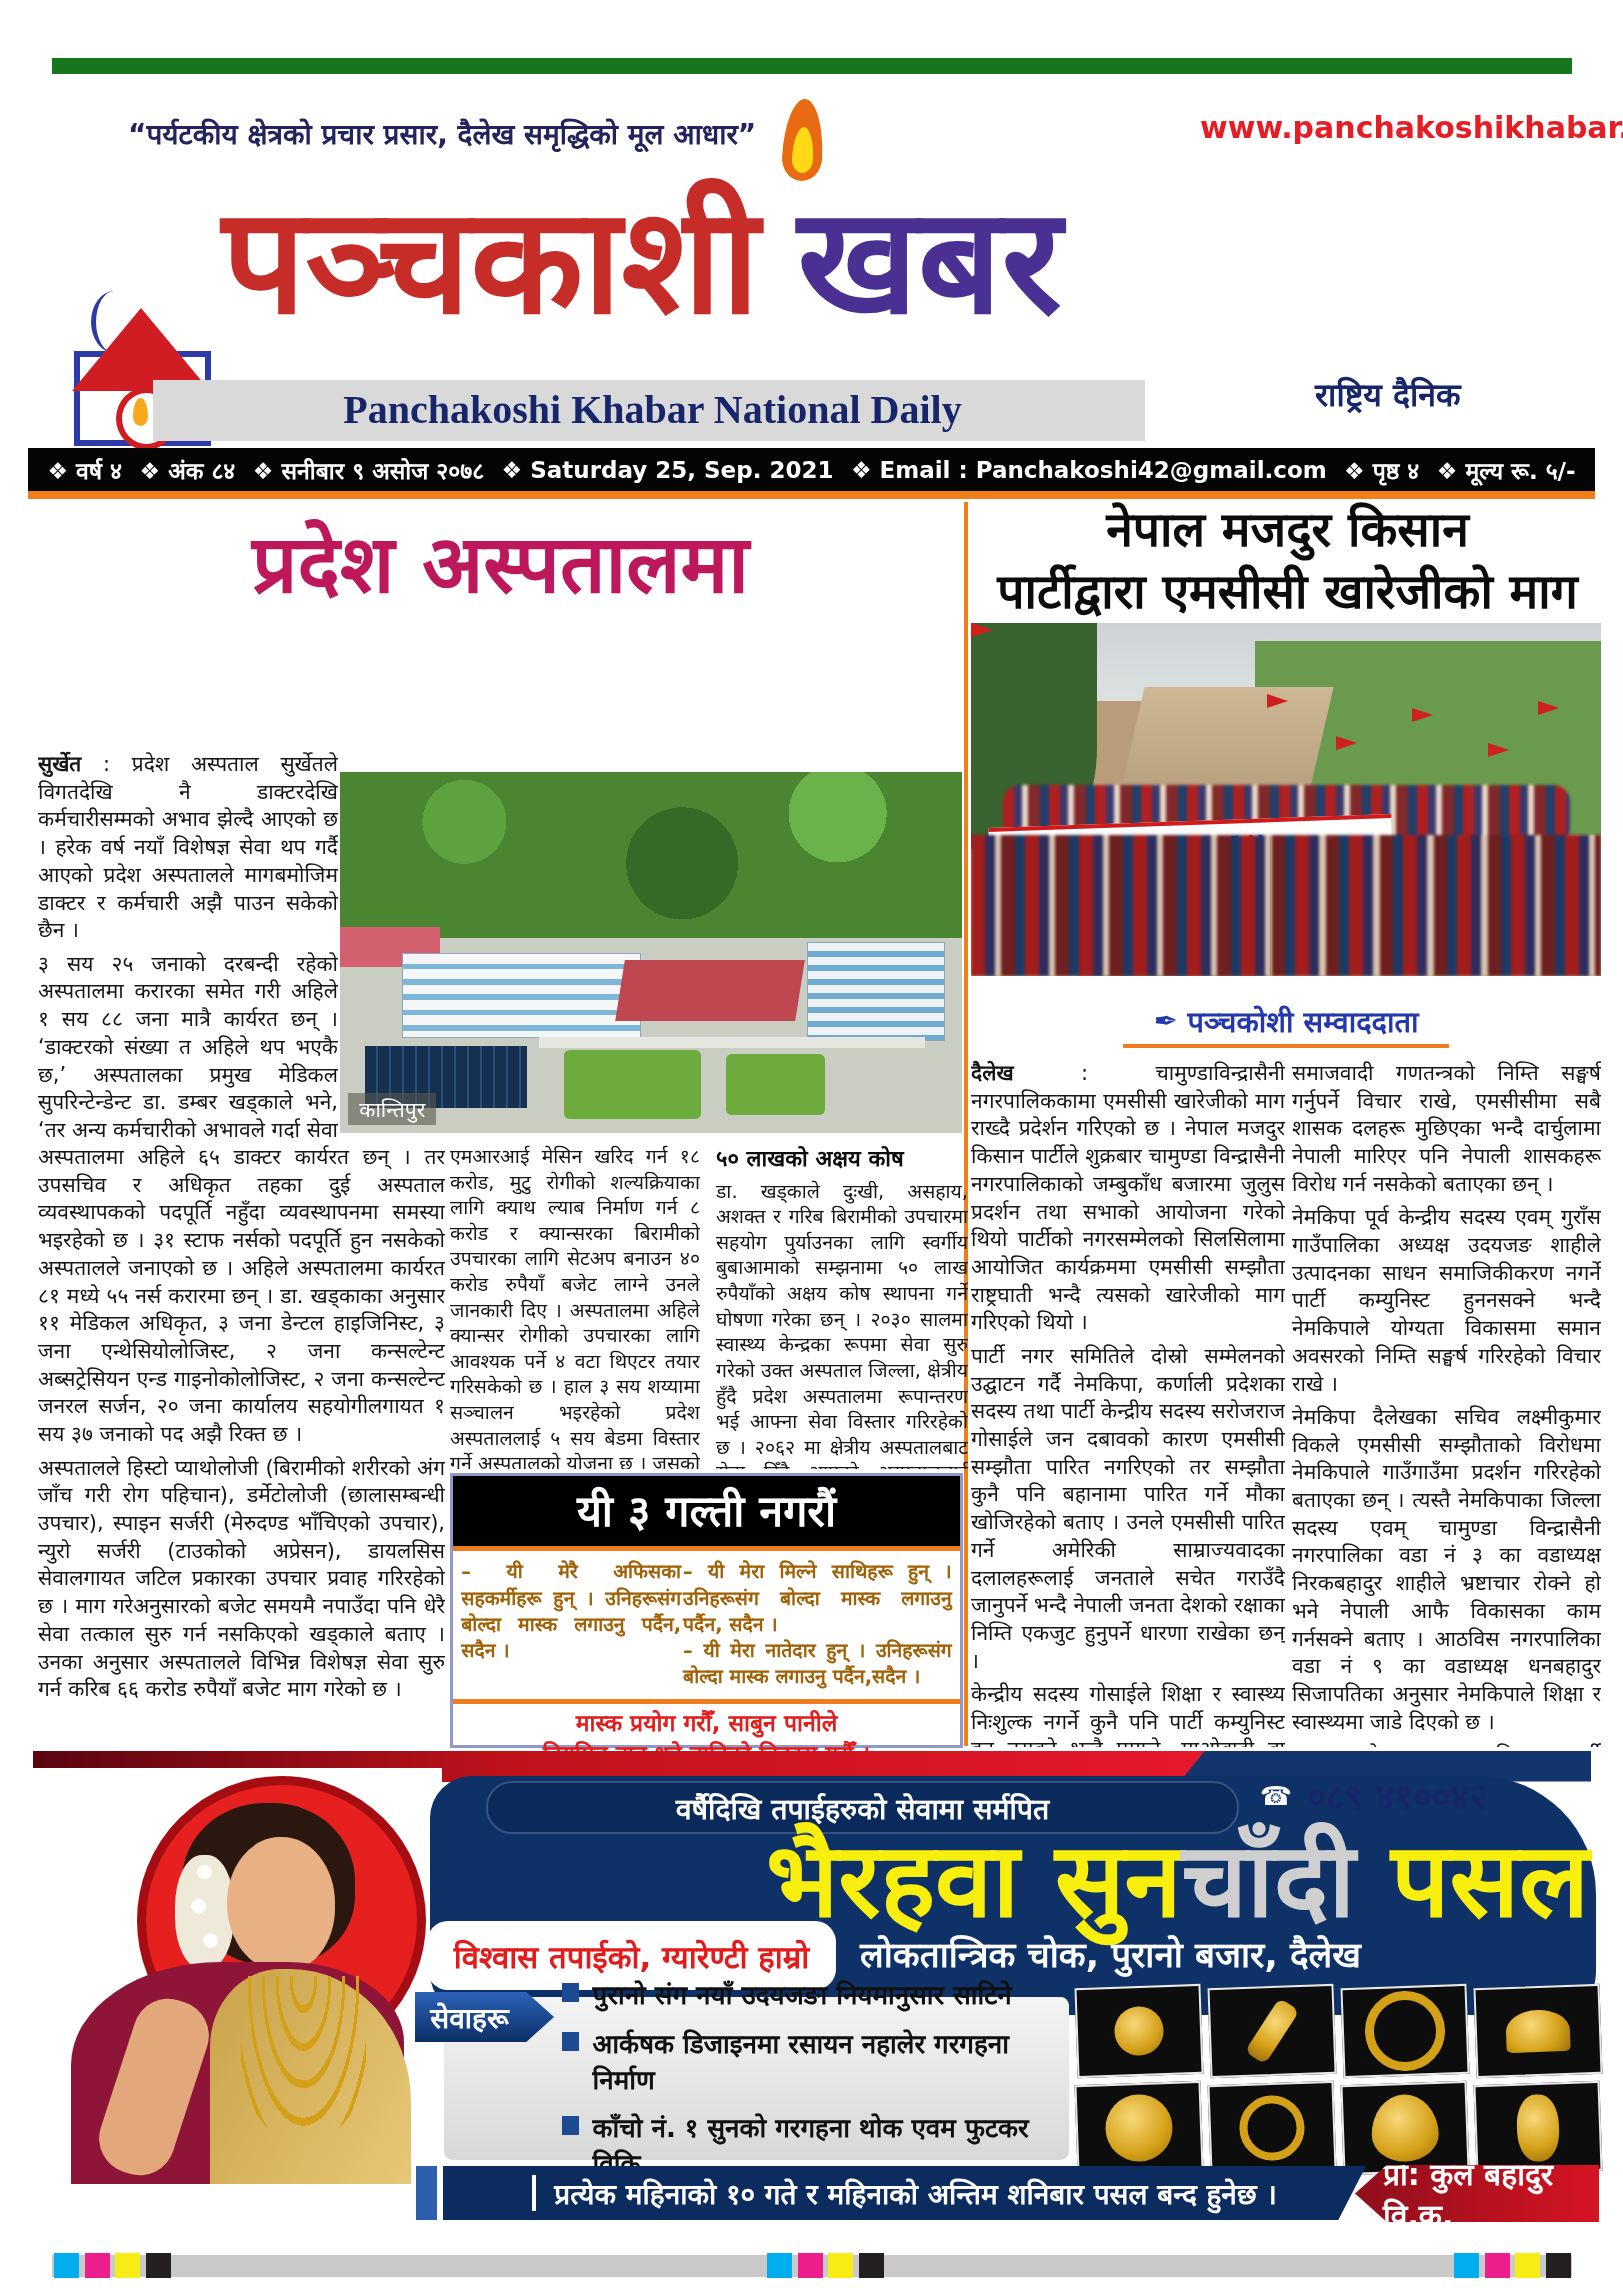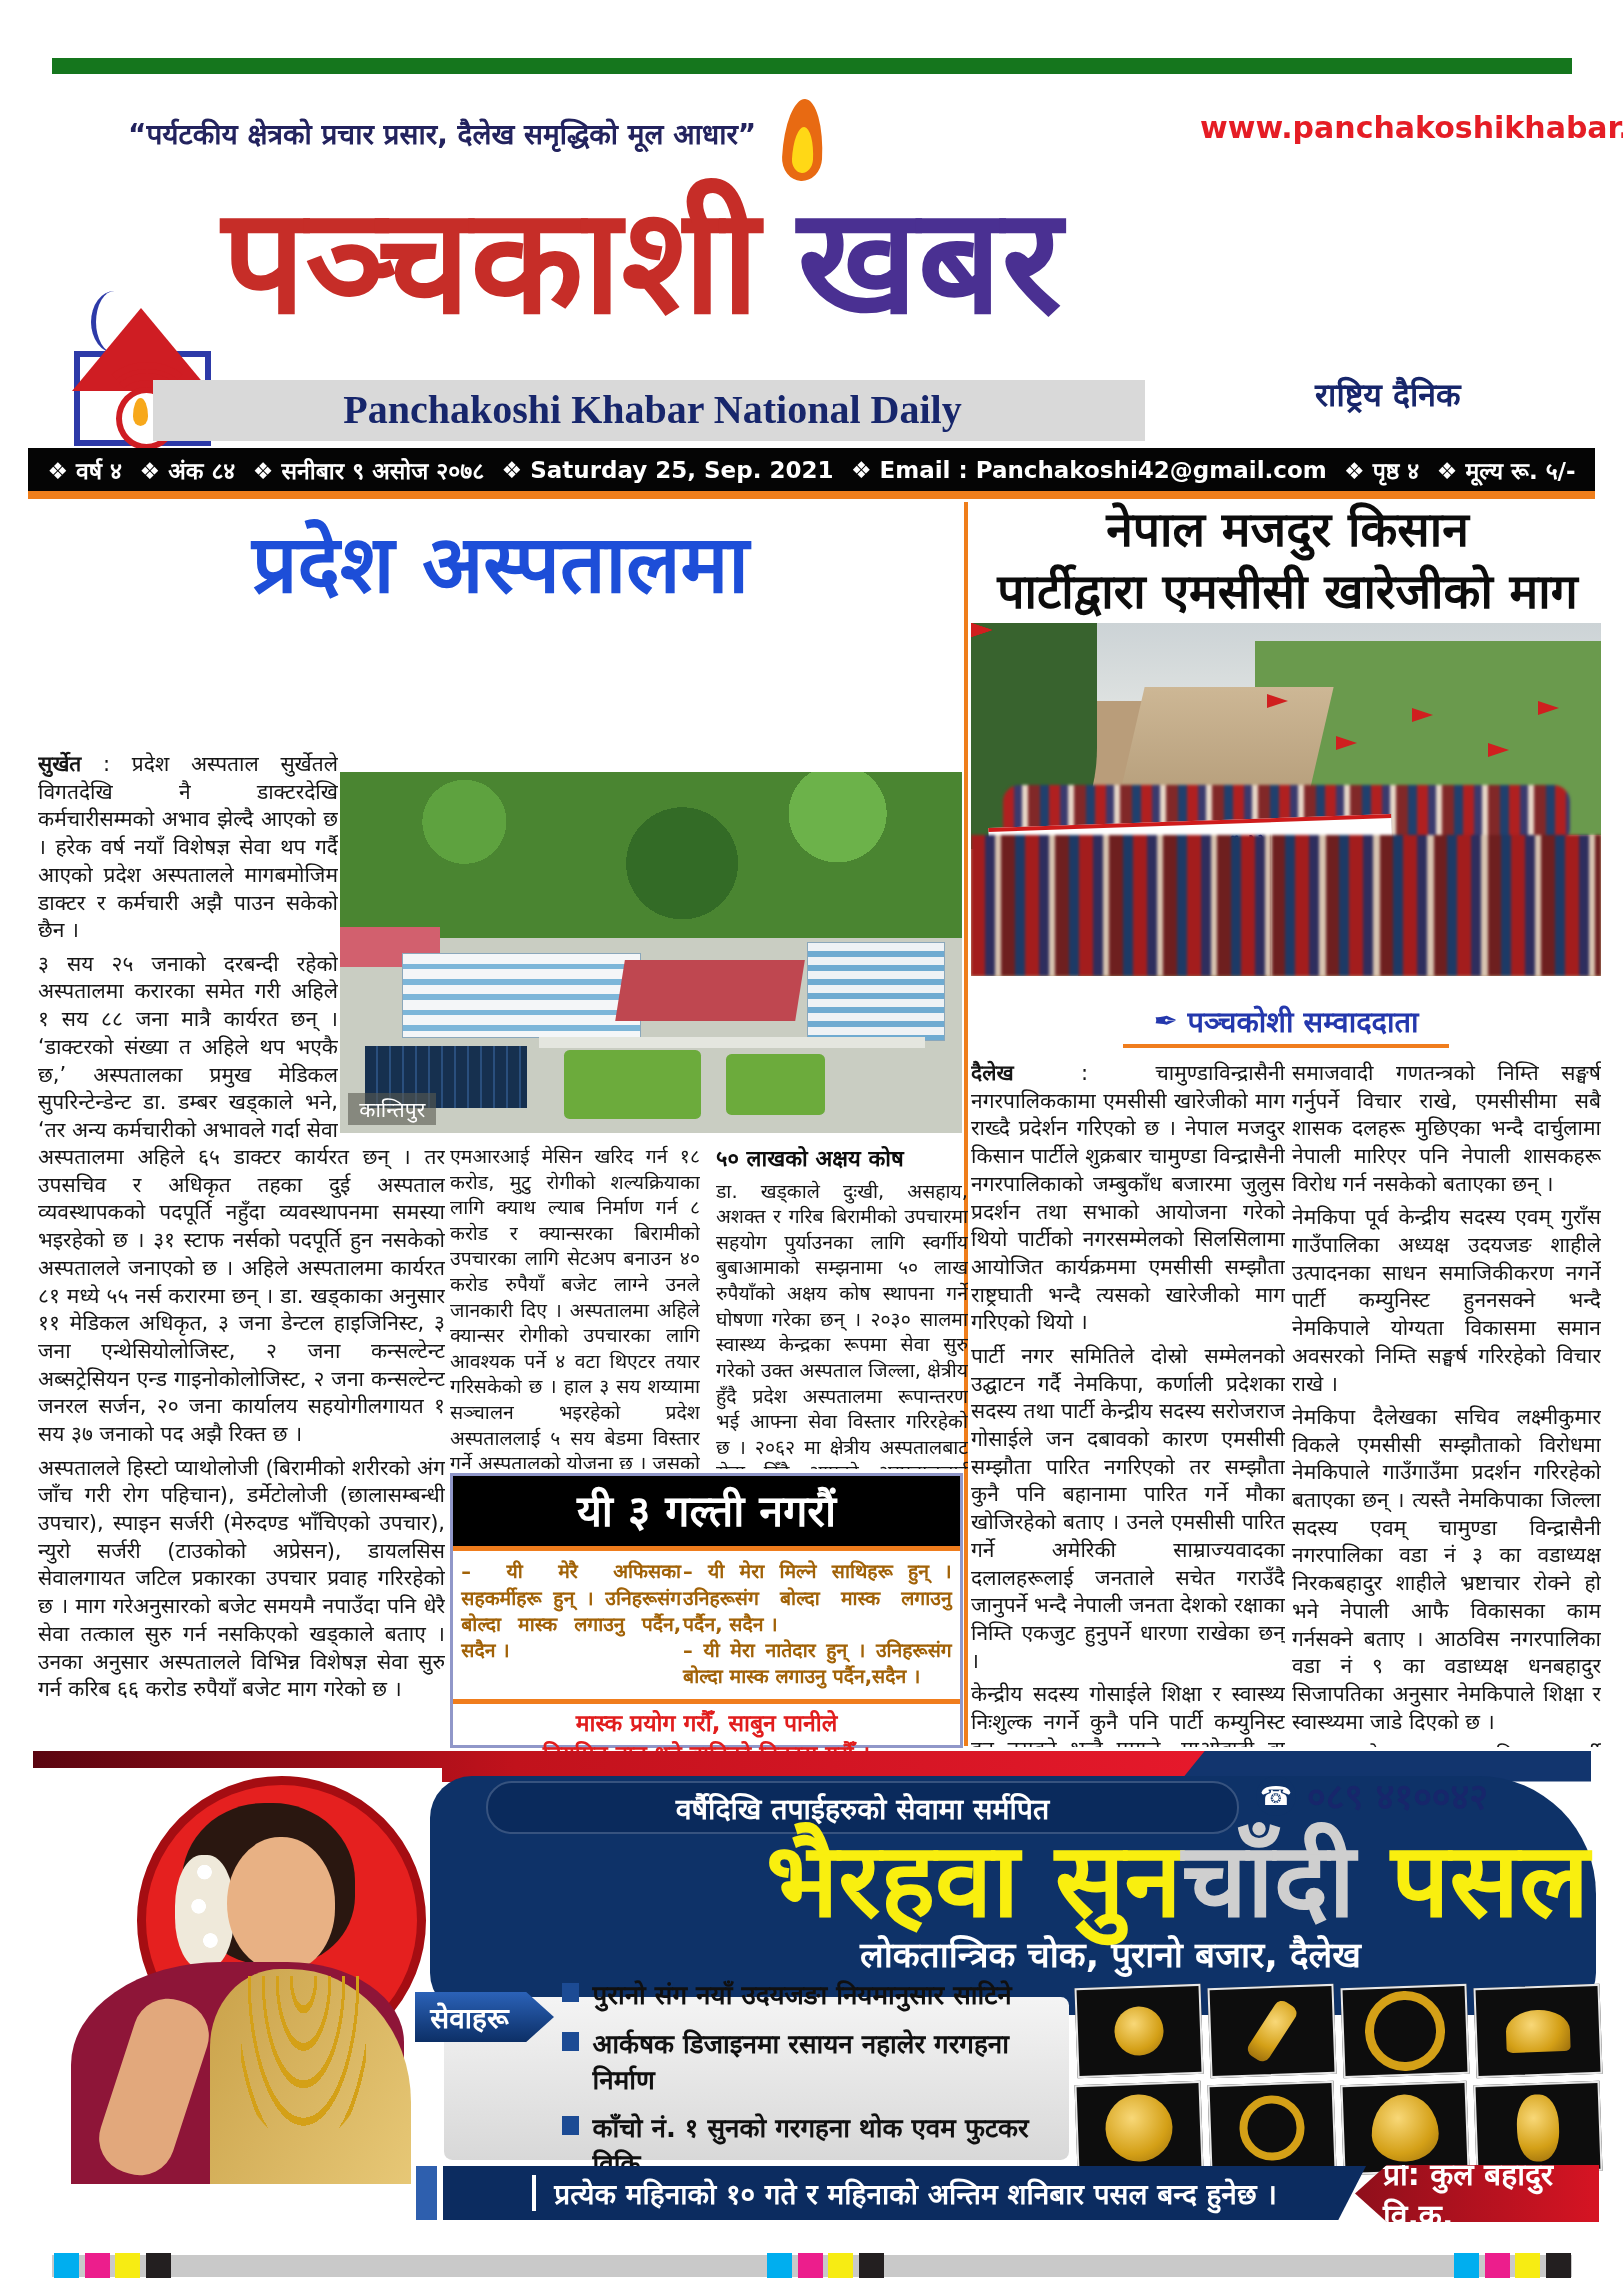--- a/index.html
+++ b/index.html
@@ -29,21 +29,21 @@
   .subtitle-en{left:167px;top:386px;width:971px;text-align:center;font-family:"Liberation Serif","DejaVu Serif",serif;font-size:40px;font-weight:bold;color:#17266b;}
   .subtitle-np{left:1315px;top:372px;width:291px;font-size:32px;font-weight:bold;color:#17266b;}
 
   
   .datebar{left:28px;top:448px;width:1567px;height:43px;background:#050505;color:#ffffff;display:flex;align-items:center;justify-content:space-between;padding:0 19.4px;box-sizing:border-box;font-size:23px;font-weight:bold;}
   .datebar span{white-space:nowrap;}
   .orange-top-rule{left:28px;top:491px;width:1567px;height:7.6px;background:#ef7e1b;}
 
   
   .vert-divider{left:964px;top:502px;width:3.5px;height:1244px;background:#ef7e1b;}
-  .headline1{left:42px;top:510px;width:917px;text-align:center;font-size:80px;font-weight:bold;color:#1d4ed8;line-height:1.38;}
+  .headline1{left:42px;top:510px;width:917px;text-align:center;font-size:80px;font-weight:bold;color:#be185d;line-height:1.38;}
   .body-txt{font-size:21px;line-height:1.32;text-align:justify;color:#161616;overflow:hidden;}
   .body-txt p{margin:0 0 5.6px 0;}
   .col1a{left:38px;top:751px;width:300px;height:389px;}
   .col1b{left:38px;top:1144px;width:407px;height:602px;}
   .col2{left:450px;top:1144px;width:250px;height:325px;font-size:19.4px;}
   .col3{left:695px;top:1144px;width:252px;height:325px;font-size:19.4px;margin-left:21px;}
   .col3-head{font-weight:bold;font-size:22px;margin:0 0 4.2px 0;color:#0d0d0d;text-align:left;}
   .photo-hospital{left:340px;top:772px;width:622px;height:361px;overflow:hidden;background:#c9cdc2;}
   .h-forest{position:absolute;left:0;top:0;width:100%;height:46%;background:radial-gradient(circle at 20% 30%,#5ea23f 0 42px,transparent 42px),radial-gradient(circle at 55% 55%,#336b26 0 56px,transparent 56px),radial-gradient(circle at 80% 25%,#6cb24a 0 49px,transparent 49px),#4a8531;}
   .h-roofpink{position:absolute;left:0;top:43%;width:16%;height:11%;background:#d2606e;}
@@ -296,20 +296,21 @@
   <div class="abs ad-navy"></div>
   <div class="abs ad-dedication">वर्षैदिखि तपाईहरुको सेवामा सर्मपित</div>
 
   <div class="abs ad-phone">
     <div class="phone-badge">☎</div>
     <div class="phone-num">०८९ ४१००४२</div>
   </div>
 
   <div class="abs shop-name"><span class="sn-y">भैरहवा सुन</span><span class="sn-s">चाँदी</span><span class="sn-y"> पसल</span></div>
 
+  <div class="abs trust-bubble">विश्वास तपाईको, ग्यारेण्टी हाम्रो</div>
   <div class="abs ad-location">लोकतान्त्रिक चोक, पुरानो बजार, दैलेख</div>
 
   <div class="abs services-panel">
       <div>पुरानो संग नयाँ उदयजङा नियमानुसार साटिने</div>
       <div>आर्कषक डिजाइनमा रसायन नहालेर गरगहना निर्माण</div>
       <div>काँचो नं. १ सुनको गरगहना थोक एवम फुटकर विक्रि</div>
     </div>
   <div class="abs services-tab">सेवाहरू</div>
 
   <div class="abs jewel-grid">

